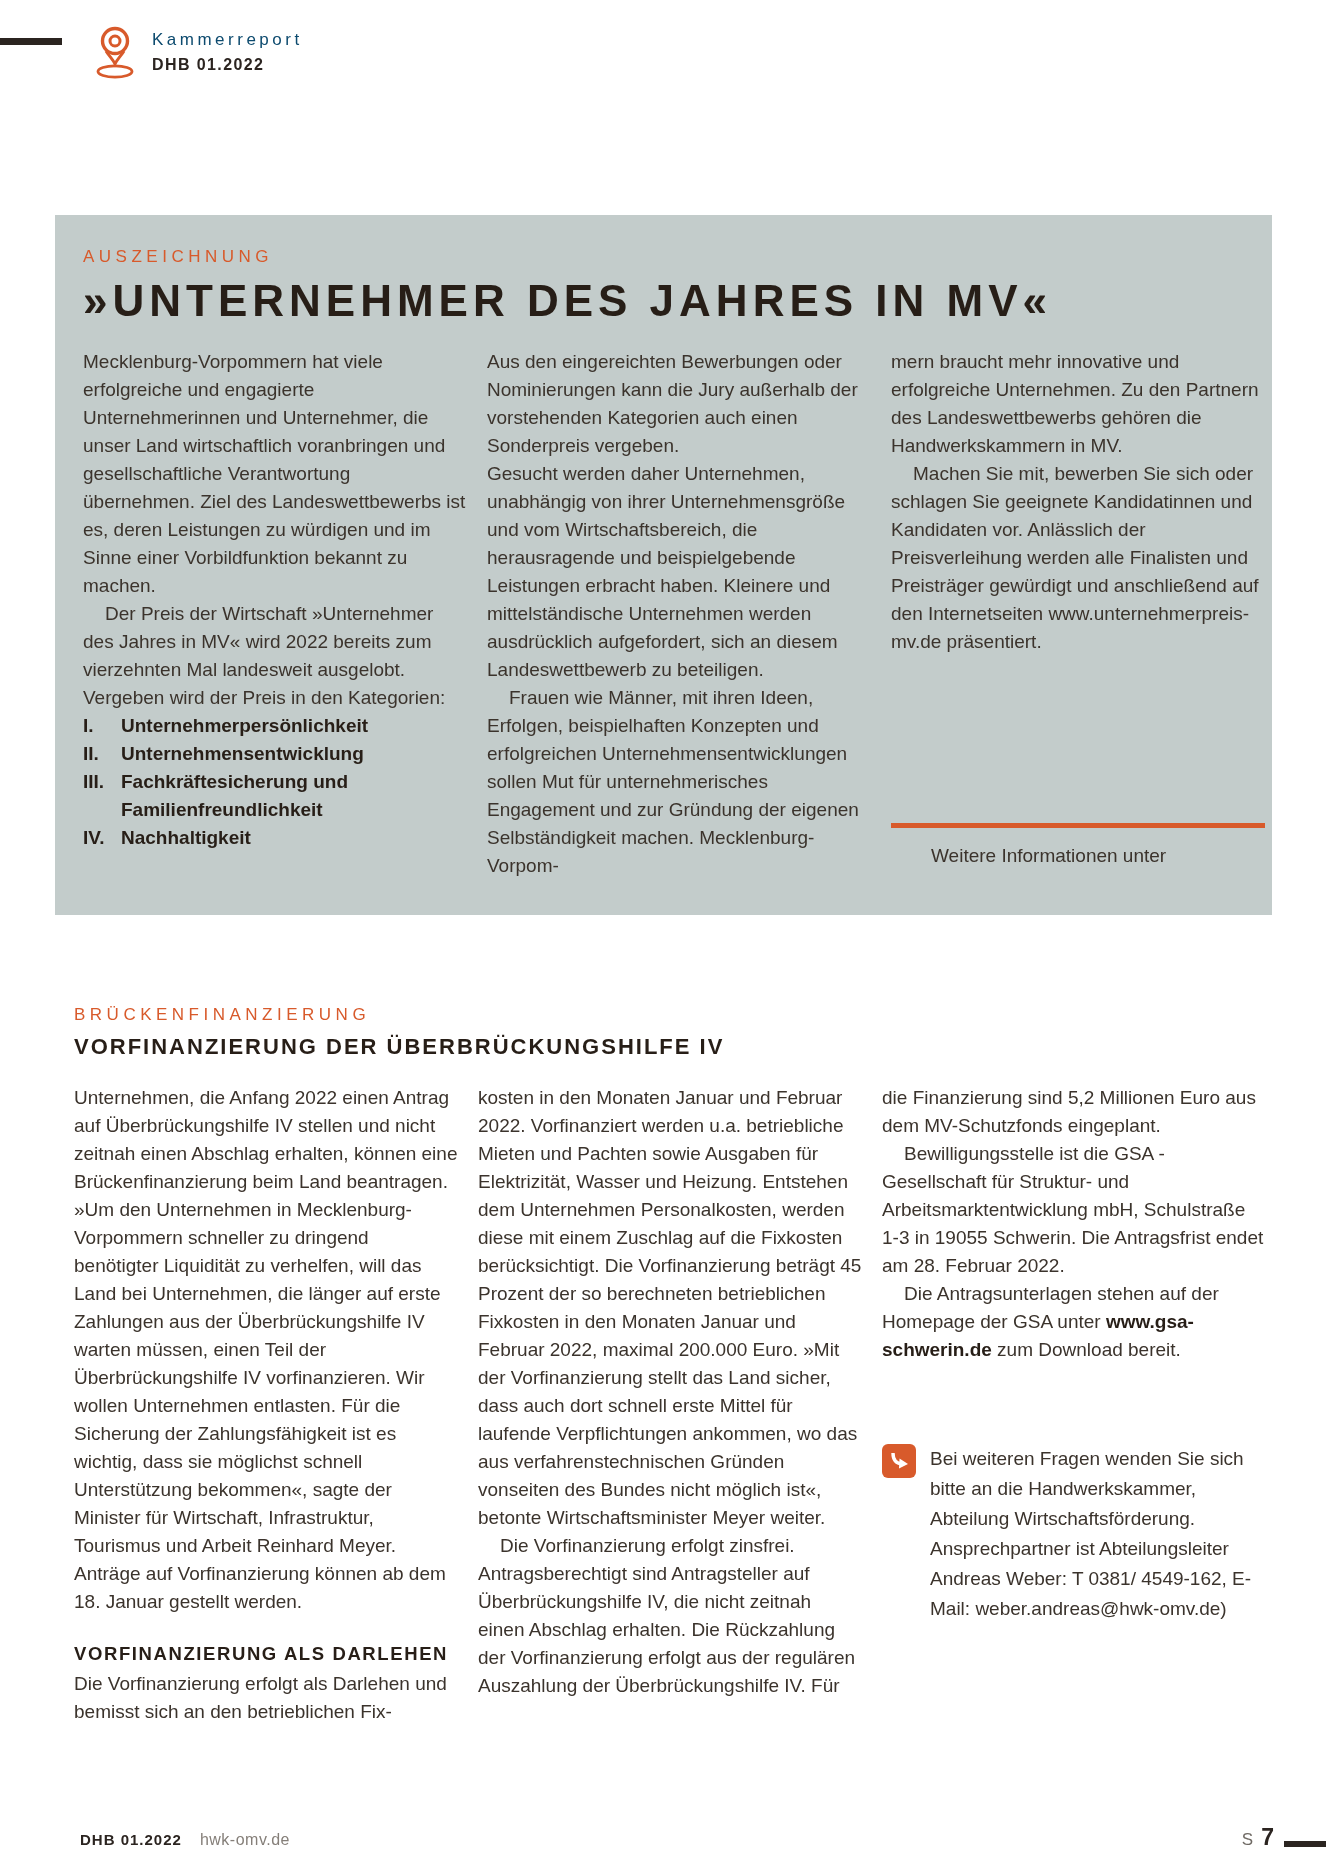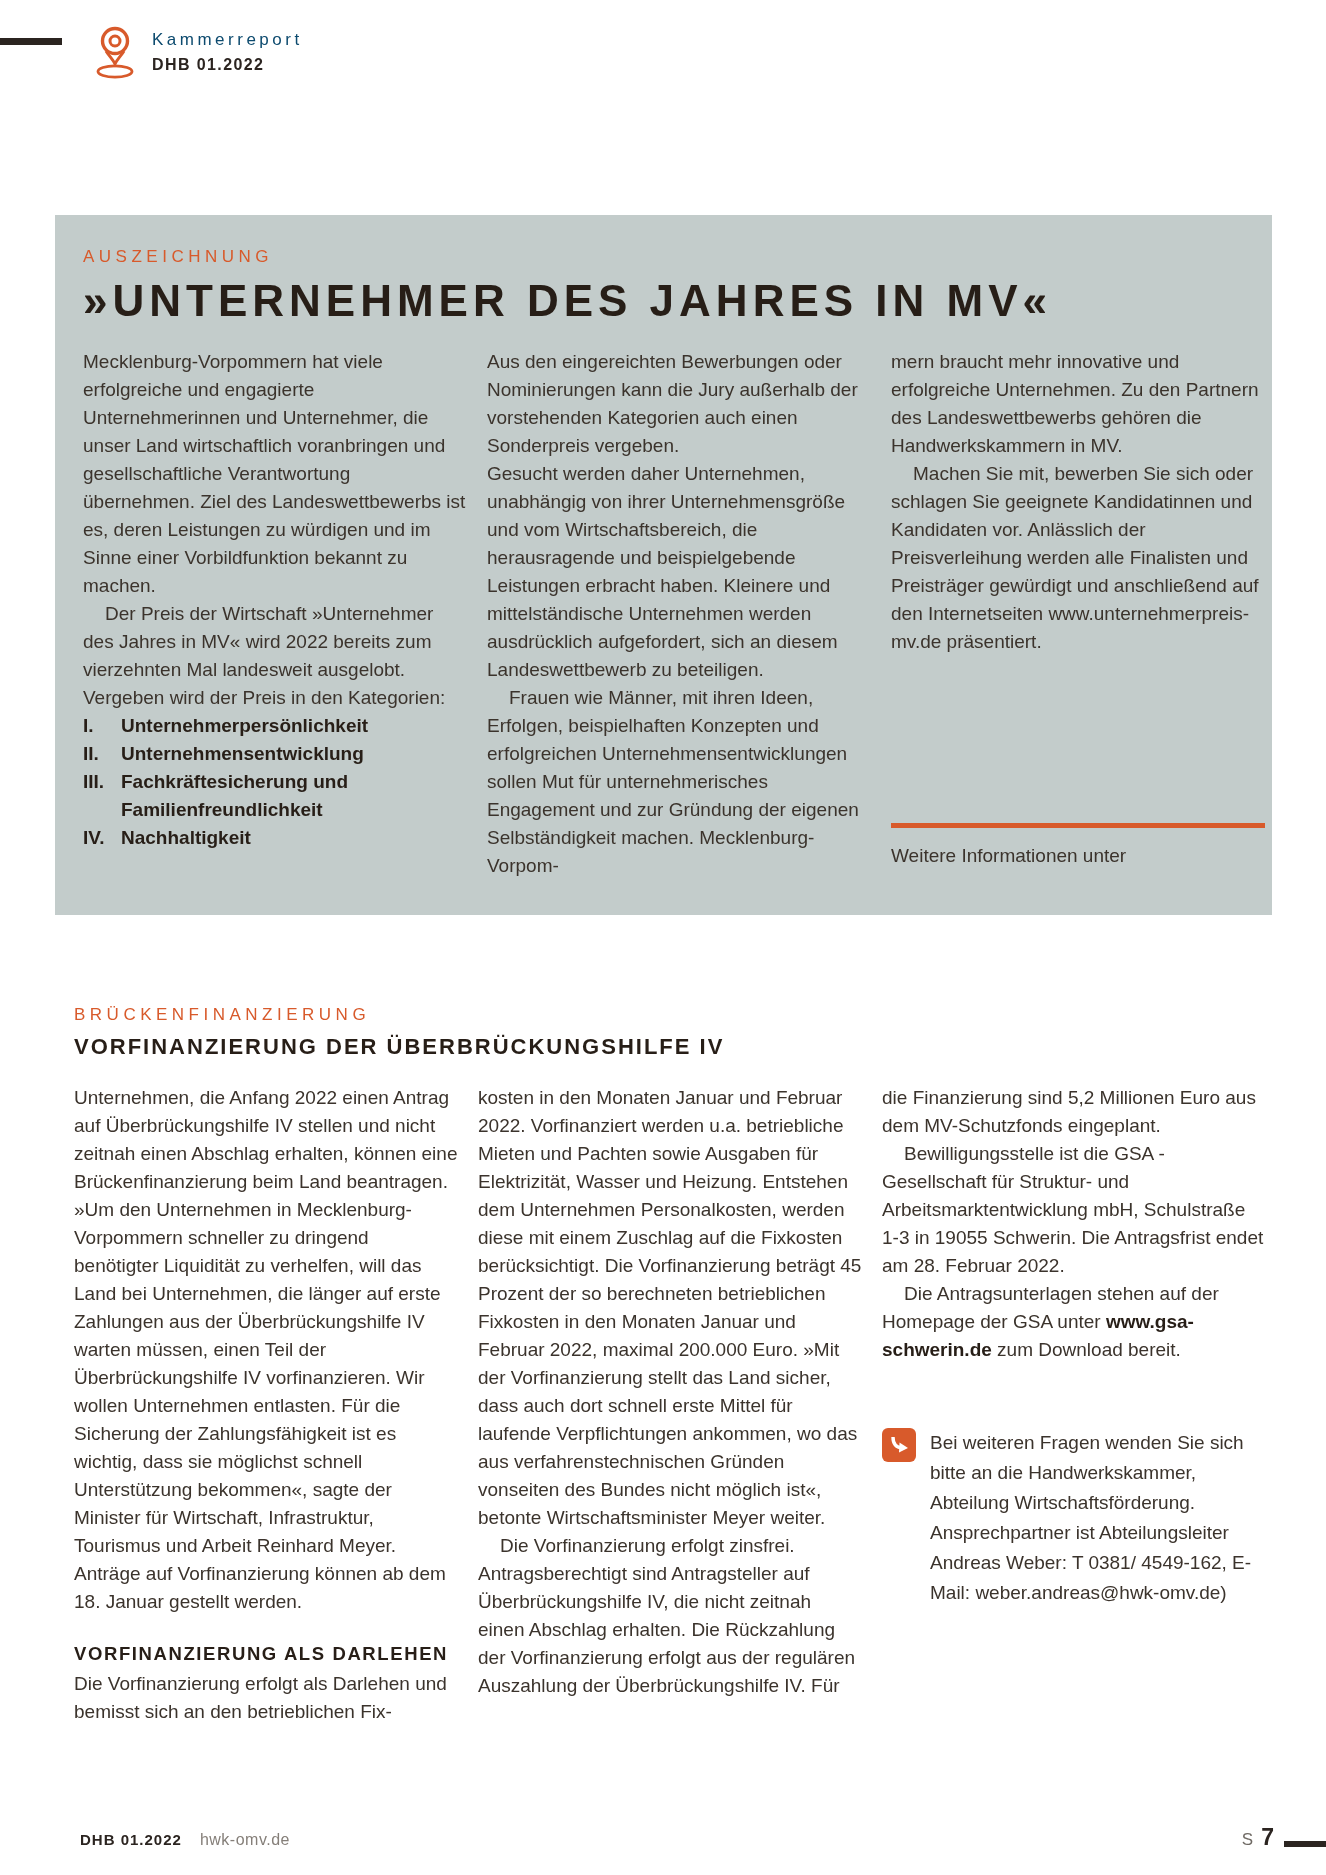--- a/index.html
+++ b/index.html
@@ -36,30 +36,30 @@
   .col{width:384px;flex:0 0 384px;font-size:19px;line-height:28px;color:var(--body);}
   .col p{margin:0;}
   p.ind{text-indent:22px;}
   .gap-top{margin-top:28px;}
   .cat-list{margin:0;padding:0;list-style:none;font-weight:bold;color:var(--ink);}
   .cat-item{display:flex;}
   .cat-num{width:38px;flex:0 0 38px;}
   .a1col3{position:relative;height:560px;}
   .info-block{position:absolute;left:0;right:10px;bottom:38px;}
   .rule{height:5px;background:var(--accent);}
-  .info-label{margin-top:14px;}
+  .info-label{margin-top:14px;margin-left:40px;}
   .info-url{font-weight:bold;color:var(--ink);}
   .inline-bold{font-weight:bold;color:var(--ink);}
 
   
   .section2{position:absolute;left:74px;top:1005px;width:1192px;}
   .a2-title{margin-top:9px;font-size:22px;font-weight:bold;letter-spacing:2px;color:var(--ink);white-space:nowrap;}
   .section2 .cols{margin-top:24px;}
   .subhead{margin-top:24px;margin-bottom:2px;font-size:18.5px;font-weight:bold;letter-spacing:1.6px;color:var(--ink);}
-  .note{margin-top:64px;display:flex;gap:14px;align-items:flex-start;}
+  .note{margin-top:80px;display:flex;gap:14px;align-items:flex-start;}
   .note-icon{width:34px;height:34px;flex:0 0 34px;border-radius:6px;background:var(--accent);
     display:flex;align-items:center;justify-content:center;}
   .note-text{line-height:30px;width:328px;}
 
   
   .footer-left{position:absolute;left:80px;top:1831px;display:flex;align-items:baseline;gap:18px;}
   .footer-issue{font-size:15px;font-weight:bold;letter-spacing:1px;color:var(--bar);}
   .footer-site{font-size:16px;color:#857f79;letter-spacing:0.5px;}
   .footer-right{position:absolute;right:52px;top:1824px;display:flex;align-items:baseline;gap:8px;}
   .footer-s{font-size:17px;color:#6e6963;}

